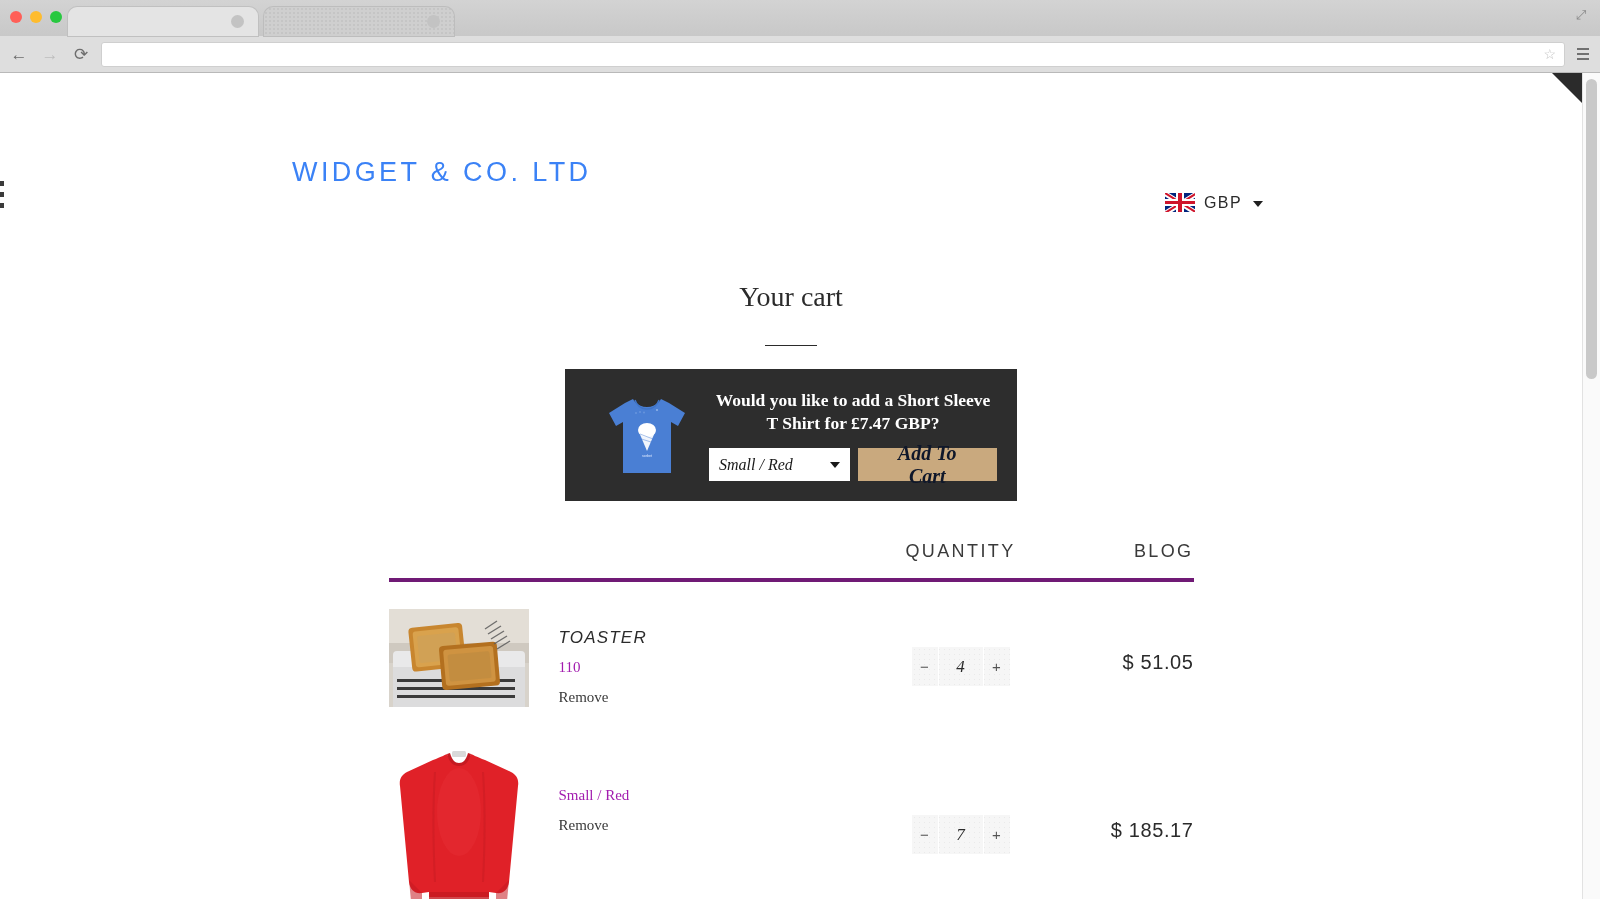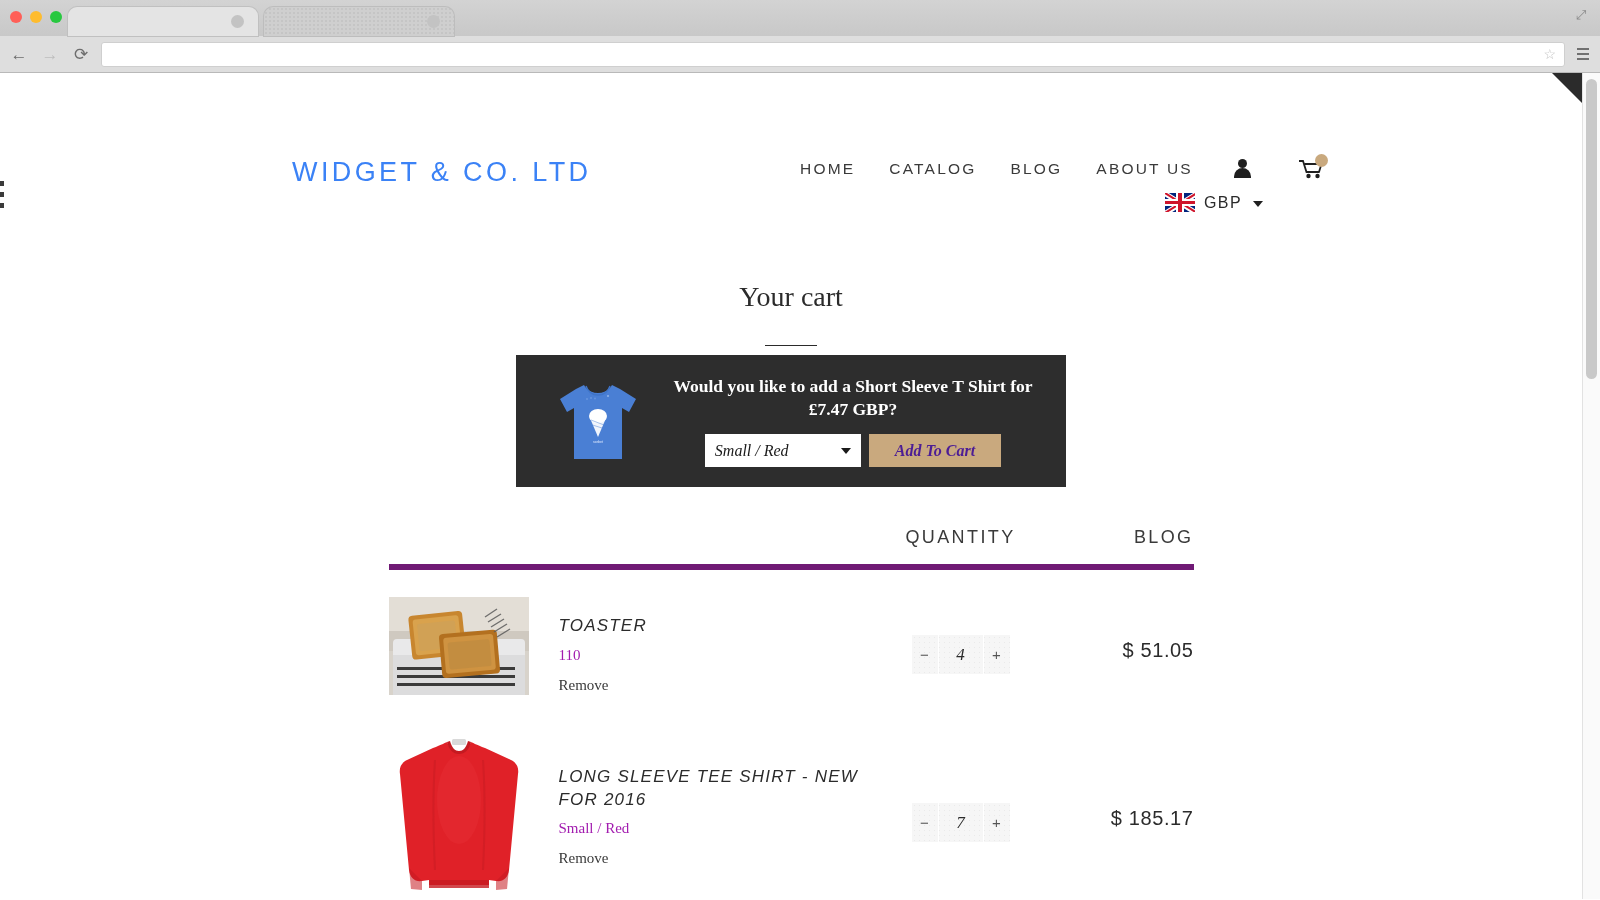--- a/index.html
+++ b/index.html
@@ -241,22 +241,22 @@
     font-weight: 400;
   }
   .rule {
     width: 52px; height: 1px;
     background: #2b2b2b;
     margin: 32px auto 0 auto;
   }
 
   
   .promo {
-    width: 550px;
-    margin: 9px auto 0 auto;
+    width: 452px;
+    margin: 23px auto 0 auto;
     background: #2d2d2d;
     padding: 16px 0 16px 0;
     display: flex;
     align-items: center;
   }
   .promo-img {
     width: 100px; height: 100px;
     margin-left: 32px;
     position: relative;
     flex: none;
@@ -295,41 +295,41 @@
   .promo-select .sel-arrow {
     position: absolute; right: 10px; top: 14px;
     width: 0; height: 0;
     border-left: 5px solid transparent;
     border-right: 5px solid transparent;
     border-top: 6px solid #1a1a1a;
   }
   .promo-btn {
     height: 33px;
     background: #c9a97e;
-    color: #4c1d95;
+    color: #0f172a;
     border: none;
     font-family: "Liberation Serif", serif;
     font-style: italic;
     font-weight: 700;
-    font-size: 16px;
+    font-size: 20px;
     padding: 0 26px;
     cursor: pointer;
     display: flex; align-items: center;
   }
 
   
   .cart-table {
     width: 805px;
     margin: 26px auto 0 auto;
   }
   .cart-head {
     display: flex;
     align-items: center;
     padding-bottom: 16px;
-    border-bottom: 6px solid #701a75;
+    border-bottom: 4px solid #701a75;
     margin-top: 40px;
   }
   .col-prod { width: 487px; }
   .col-qty {
     width: 170px; text-align: center;
   }
   .col-total {
     width: 148px; text-align: right;
   }
   .cart-head .hlabel {
@@ -466,36 +466,20 @@
 
       <div class="left-tab">
         <i></i>
         <i></i>
         <i></i>
       </div>
 
       <div class="site-header">
         <div class="brand">WIDGET &amp; CO. LTD</div>
 
-        <nav class="main-nav">
-          <a href="#">HOME</a>
-          <a href="#">CATALOG</a>
-          <a href="#">BLOG</a>
-          <a href="#">ABOUT US</a>
-          <span class="icon-user"></span>
-          <span class="icon-cart-wrap">
-            <svg class="icon-cart" viewBox="0 0 24 19">
-              <path d="M0 1 L4 1 L7.5 12 L20 12" stroke="#1f1f1f" stroke-width="1.8" fill="none" stroke-linecap="round"></path>
-              <path d="M5.3 4 L22.5 4 L20 12" stroke="#1f1f1f" stroke-width="1.8" fill="none" stroke-linejoin="round"></path>
-              <circle cx="9.5" cy="16" r="2.2" fill="#1f1f1f"></circle>
-              <circle cx="18.5" cy="16" r="2.2" fill="#1f1f1f"></circle>
-            </svg>
-            <span class="cart-badge"></span>
-          </span>
-        </nav>
 
         <div class="currency-row">
           <span class="flag">
             <span class="dwhite1"></span>
               <span class="dwhite2"></span>
             <span class="dred1"></span>
               <span class="dred2"></span>
             <span class="cw-h"></span>
               <span class="cw-v"></span>
             <span class="cr-h"></span>
@@ -613,21 +597,20 @@
                 <rect x="63" y="9" width="14" height="6" rx="1.5" fill="#d9d9d9"></rect>
                 <path d="M40 150 L40 158 L100 158 L100 150" fill="#c51a21" opacity="0.8"></path>
                 <path d="M20 138 L33 151 L33 160 L22 159 Z" fill="#c51a21" opacity="0.55"></path>
                 <path d="M120 138 L107 151 L107 160 L118 159 Z" fill="#c51a21" opacity="0.55"></path>
                 <path d="M46 30 C44 60 44 100 46 140" stroke="#ca1c23" stroke-width="2" fill="none" opacity="0.6"></path>
                 <path d="M94 30 C96 60 96 100 94 140" stroke="#ca1c23" stroke-width="2" fill="none" opacity="0.6"></path>
                 <ellipse cx="70" cy="70" rx="22" ry="44" fill="#e8343a" opacity="0.35"></ellipse>
               </svg>
             </div>
             <div class="prod-info" style="padding-top:36px;">
-              <div class="prod-title">LONG SLEEVE TEE SHIRT - NEW FOR 2016</div>
               <div class="prod-variant">Small / Red</div>
               <div class="prod-remove">Remove</div>
             </div>
           </div>
           <div class="qty-cell" style="padding-top:73px;">
             <div class="stepper">
               <button class="sbtn">−</button>
               <div class="sval">7</div>
               <button class="sbtn">+</button>
             </div>

